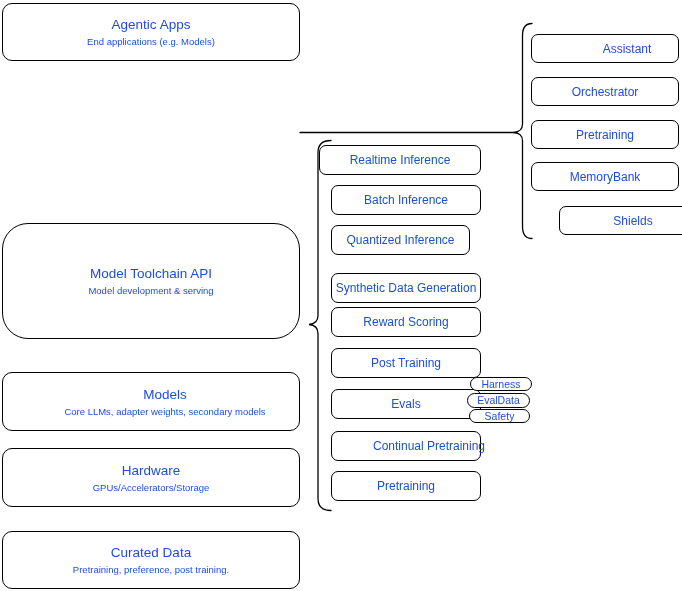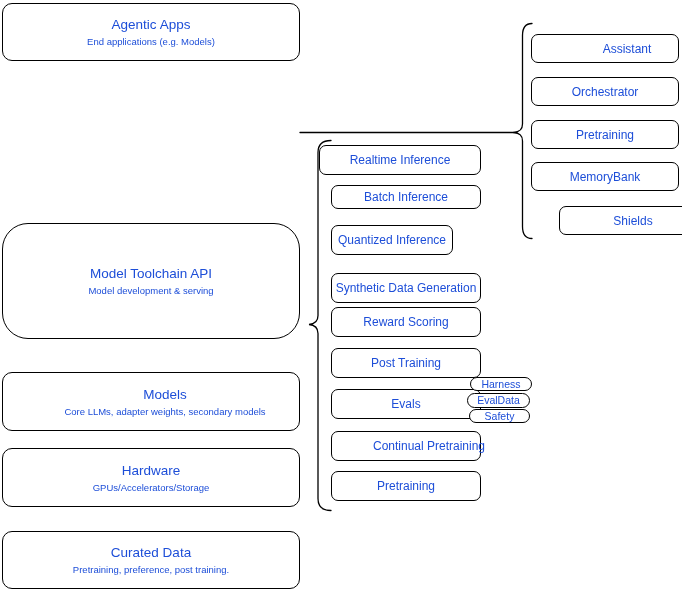--- a/index.html
+++ b/index.html
@@ -84,22 +84,22 @@
     <div class="subtitle">GPUs/Accelerators/Storage</div>
   </div>
 
   <div class="node" style="top:531px;height:58px;border-radius:10px;">
     <div class="title">Curated Data</div>
     <div class="subtitle">Pretraining, preference, post training.</div>
   </div>
 
   <div id="toolchain-list">
       <div class="mbox" style="left: 319px; top: 145px; width: 162px; height: 30px;">Realtime Inference</div>
-      <div class="mbox" style="left: 331px; top: 185px; width: 150px; height: 24px;">Batch Inference</div>
-      <div class="mbox" style="left: 331px; top: 225px; width: 122px; height: 30px;">Quantized Inference</div>
+      <div class="mbox" style="left: 331px; top: 185px; width: 150px; height: 30px;">Batch Inference</div>
+      <div class="mbox" style="left: 331px; top: 225px; width: 139px; height: 30px;">Quantized Inference</div>
       <div class="mbox" style="left: 331px; top: 265px; width: 150px; height: 30px; margin-top: 8px;">Synthetic Data Generation</div>
       <div class="mbox" style="left: 331px; top: 307px; width: 150px; height: 30px;">Reward Scoring</div>
       <div class="mbox" style="left: 331px; top: 348px; width: 150px; height: 30px;">Post Training</div>
       <div class="mbox" style="left: 331px; top: 389px; width: 150px; height: 30px;">Evals</div>
       <div class="mbox" style="left: 331px; top: 431px; width: 150px; height: 30px; padding-left: 46px;">Continual Pretraining</div>
       <div class="mbox" style="left: 331px; top: 471px; width: 150px; height: 30px;">Pretraining</div>
     </div>
 
   <div id="eval-tags">
       <div class="tag" style="left: 470px; top: 377px; width: 62px; height: 14px;">Harness</div>

